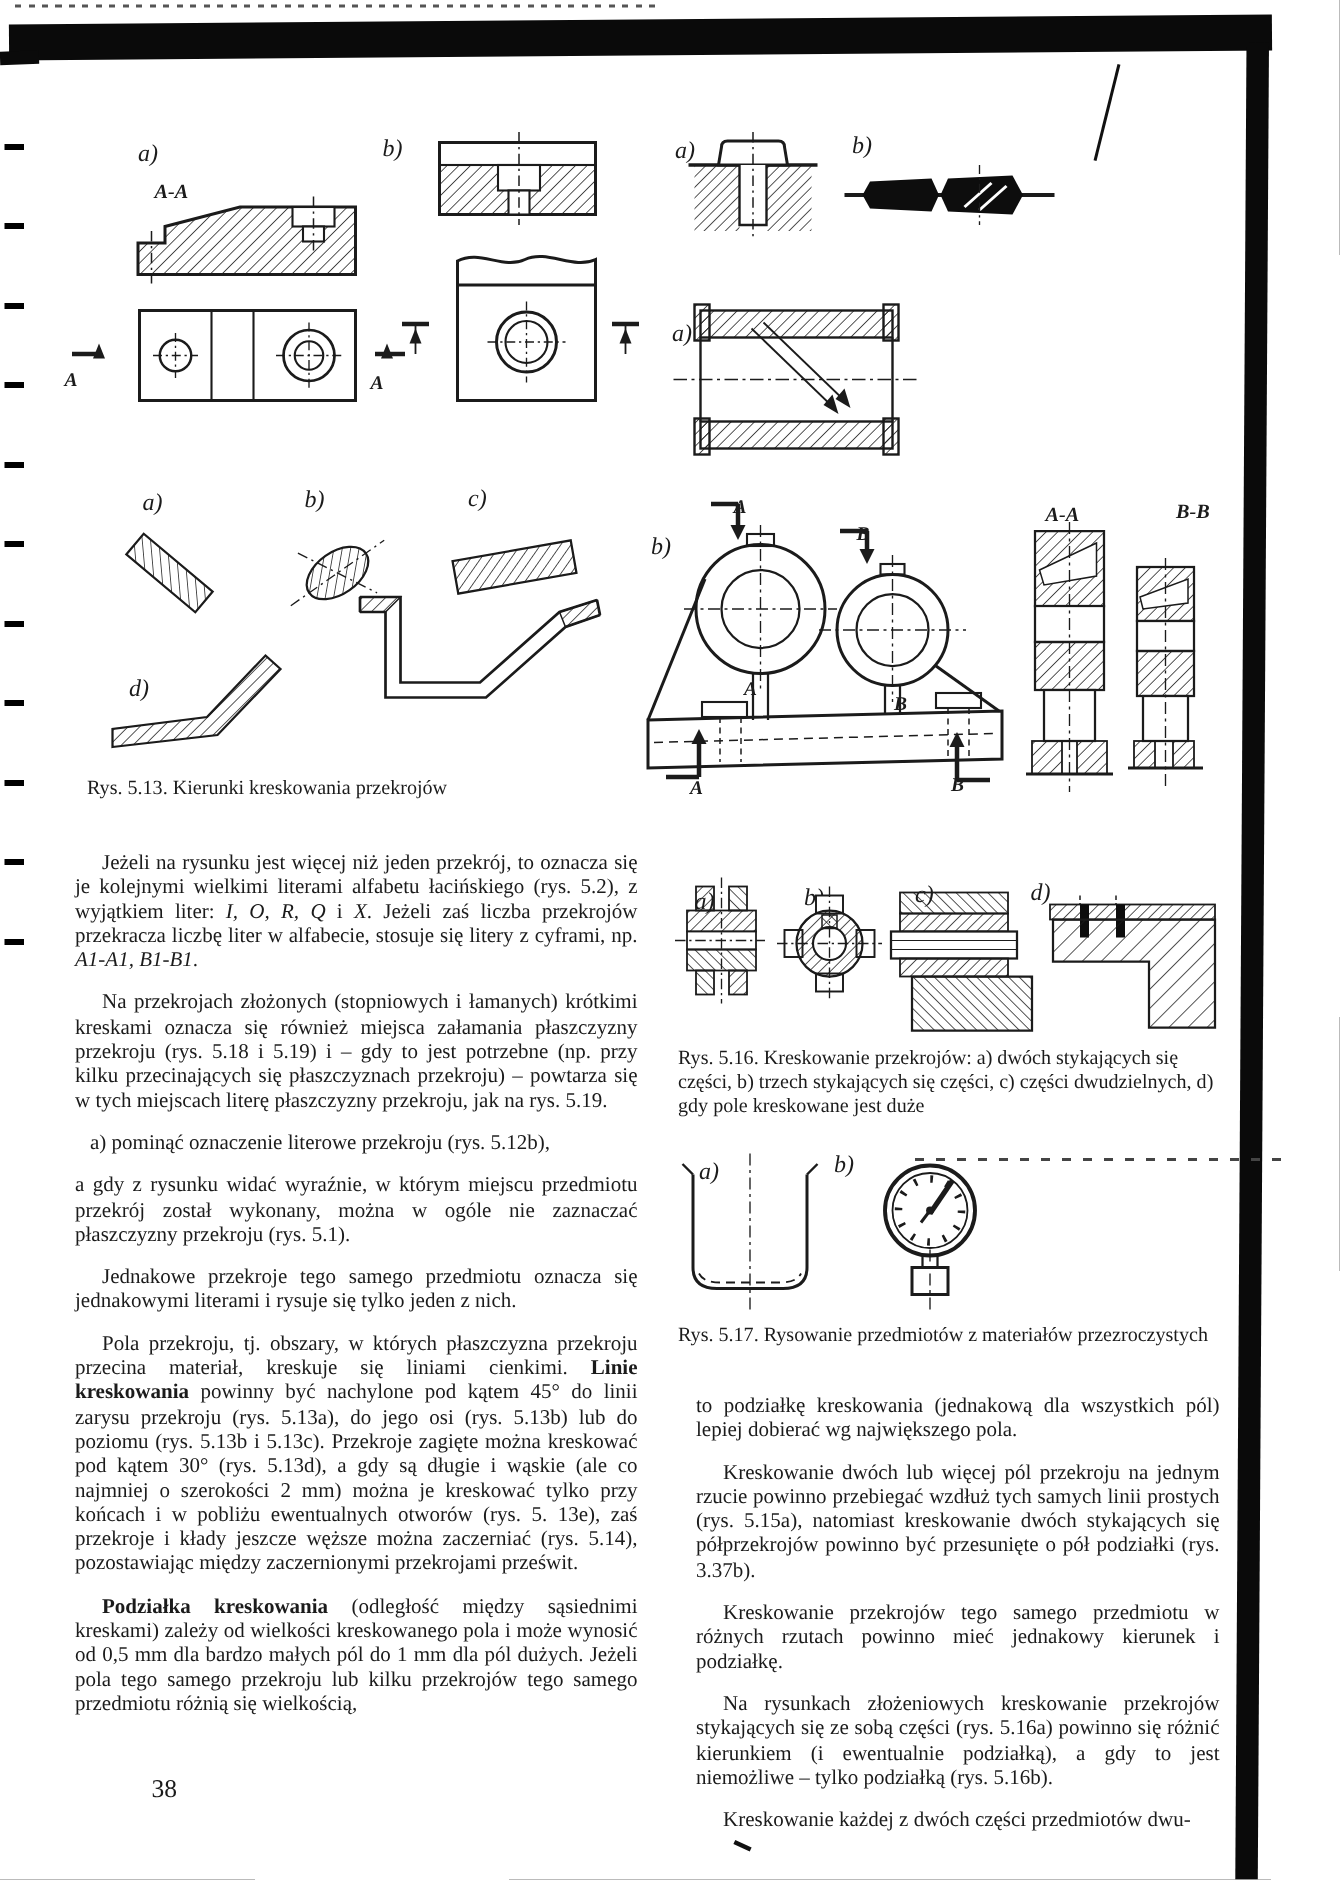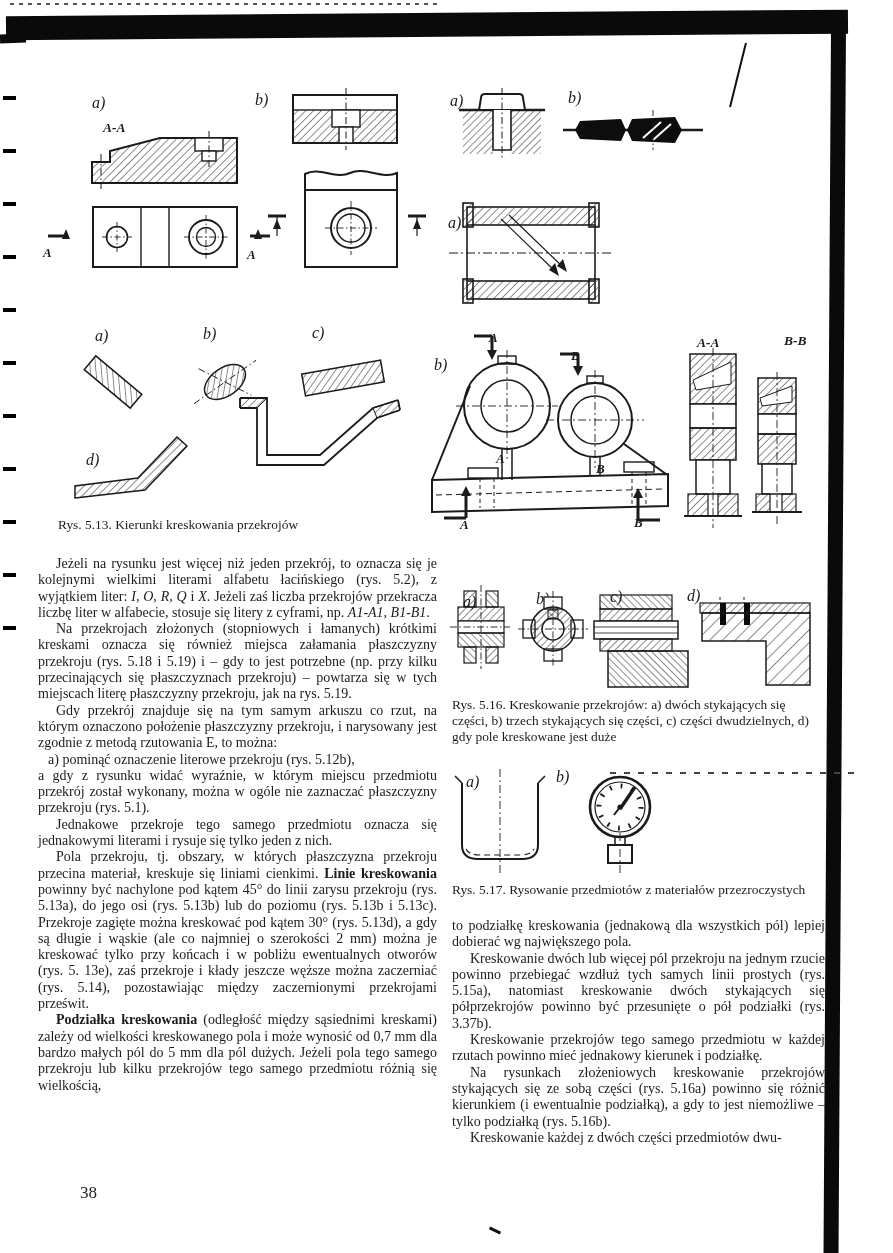--- a/index.html
+++ b/index.html
@@ -15,31 +15,31 @@
   .art-topbar{left:6px;top:13px;width:842px;height:24px;background:#0a0a0a;transform:rotate(-0.45deg);}
   .art-topbar-blob{left:0;top:34px;width:26px;height:9px;background:#0a0a0a;transform:rotate(-2deg);}
   .art-rightbar{left:831px;top:28px;width:15px;height:1228px;background:#0a0a0a;transform:rotate(0.35deg);transform-origin:top left;}
   .art-hair{left:737px;top:42px;width:2px;height:66px;background:#111;transform:rotate(14deg);}
   .art-leftdashes{left:3px;top:96px;width:13px;height:540px;
     background:repeating-linear-gradient(180deg,#000 0 4px,transparent 4px 53px);}
   .art-bottommark{left:489px;top:1229px;width:12px;height:3px;background:#111;transform:rotate(25deg);}
   .art-dotline{left:610px;top:772px;width:246px;height:2px;
     background:repeating-linear-gradient(90deg,#444 0 6px,transparent 6px 14px);}
   
-  .col p{margin:0;text-indent:18px;text-align:justify;}
+  .col p{margin:12px;text-indent:18px;text-align:justify;}
   .col p.noind{text-indent:0;}
   .col p.li{text-indent:10px;text-align:left;}
   .col{font-size:14px;line-height:16.3px;}
   .b{font-weight:bold;}
   .i{font-style:italic;}
   .cap{font-size:13.4px;line-height:15.8px;text-align:left;}
   .fig-label{font-style:italic;font-size:16px;line-height:16px;}
   .marker{font-weight:bold;font-size:13px;font-style:italic;line-height:13px;}
   .secname{font-style:italic;font-size:13.5px;font-weight:bold;}
-  .pagenum{font-size:17px;}
+  .pagenum{font-size:17px;margin-left:21px;}
   svg{display:block;}
 </style>
 </head>
 <body>
 
 <div class="page">
 
   <div class="abs art-topdots"></div>
   <div class="abs art-topbar"></div>
   <div class="abs art-topbar-blob"></div>
@@ -357,31 +357,30 @@
       <line x1="177" y1="74" x2="177" y2="82" stroke-width="1.5"></line>
       <rect x="160" y="82" width="24" height="18" stroke-width="2"></rect>
       <line x1="172" y1="70" x2="172" y2="110" stroke-width="0.9" stroke-dasharray="8,3,2,3"></line>
     </g>
   </svg>
   <div class="abs cap" style="left:452px;top:882px;width:368px;">Rys. 5.17. Rysowanie przedmiotów z materiałów przezroczystych</div>
 
   <div class="abs col" style="left:38px;top:556px;width:399px;">
     <p><span>Jeżeli na rysunku jest więcej niż jeden przekrój, to oznacza się je kolejnymi wielkimi literami alfabetu łacińskiego (rys. 5.2), z wyjątkiem liter: </span><span class="i">I, O, R, Q</span><span> i </span><span class="i">X</span><span>. Jeżeli zaś liczba przekrojów przekracza liczbę liter w alfabecie, stosuje się litery z cyframi, np. </span><span class="i">A1-A1, B1-B1</span><span>.</span></p>
     <p>Na przekrojach złożonych (stopniowych i łamanych) krótkimi kreskami oznacza się również miejsca załamania płaszczyzny przekroju (rys. 5.18 i 5.19) i – gdy to jest potrzebne (np. przy kilku przecinających się płaszczyznach przekroju) – powtarza się w tych miejscach literę płaszczyzny przekroju, jak na rys. 5.19.</p>
-    <p>Gdy przekrój znajduje się na tym samym arkuszu co rzut, na którym oznaczono położenie płaszczyzny przekroju, i narysowany jest zgodnie z metodą rzutowania E, to można:</p>
     <p class="li">a) pominąć oznaczenie literowe przekroju (rys. 5.12b),</p>
     <p class="noind">a gdy z rysunku widać wyraźnie, w którym miejscu przedmiotu przekrój został wykonany, można w ogóle nie zaznaczać płaszczyzny przekroju (rys. 5.1).</p>
     <p>Jednakowe przekroje tego samego przedmiotu oznacza się jednakowymi literami i rysuje się tylko jeden z nich.</p>
     <p><span>Pola przekroju, tj. obszary, w których płaszczyzna przekroju przecina materiał, kreskuje się liniami cienkimi. </span><span class="b">Linie kreskowania</span><span> powinny być nachylone pod kątem 45° do linii zarysu przekroju (rys. 5.13a), do jego osi (rys. 5.13b) lub do poziomu (rys. 5.13b i 5.13c). Przekroje zagięte można kreskować pod kątem 30° (rys. 5.13d), a gdy są długie i wąskie (ale co najmniej o szerokości 2 mm) można je kreskować tylko przy końcach i w pobliżu ewentualnych otworów (rys. 5. 13e), zaś przekroje i kłady jeszcze węższe można zaczerniać (rys. 5.14), pozostawiając między zaczernionymi przekrojami prześwit.</span></p>
-    <p><span class="b">Podziałka kreskowania</span><span> (odległość między sąsiednimi kreskami) zależy od wielkości kreskowanego pola i może wynosić od 0,7 mm dla bardzo małych pól do 5 mm dla pól dużych. Jeżeli pola tego samego przekroju lub kilku przekrojów tego samego przedmiotu różnią się wielkością,</span></p>
+    <p><span class="b">Podziałka kreskowania</span><span> (odległość między sąsiednimi kreskami) zależy od wielkości kreskowanego pola i może wynosić od 0,5 mm dla bardzo małych pól do 1 mm dla pól dużych. Jeżeli pola tego samego przekroju lub kilku przekrojów tego samego przedmiotu różnią się wielkością,</span></p>
   </div>
 
   <div class="abs col" style="left:452px;top:918px;width:373px;">
     <p class="noind">to podziałkę kreskowania (jednakową dla wszystkich pól) lepiej dobierać wg największego pola.</p>
     <p>Kreskowanie dwóch lub więcej pól przekroju na jednym rzucie powinno przebiegać wzdłuż tych samych linii prostych (rys. 5.15a), natomiast kreskowanie dwóch stykających się półprzekrojów powinno być przesunięte o pół podziałki (rys. 3.37b).</p>
-    <p>Kreskowanie przekrojów tego samego przedmiotu w każdej rzutach powinno mieć jednakowy kierunek i podziałkę.</p>
+    <p>Kreskowanie przekrojów tego samego przedmiotu w różnych rzutach powinno mieć jednakowy kierunek i podziałkę.</p>
     <p>Na rysunkach złożeniowych kreskowanie przekrojów stykających się ze sobą części (rys. 5.16a) powinno się różnić kierunkiem (i ewentualnie podziałką), a gdy to jest niemożliwe – tylko podziałką (rys. 5.16b).</p>
     <p>Kreskowanie każdej z dwóch części przedmiotów dwu-</p>
   </div>
 
   <div class="abs pagenum" style="left:80px;top:1183px;">38</div>
 
 </div>
 
 </body></html>

